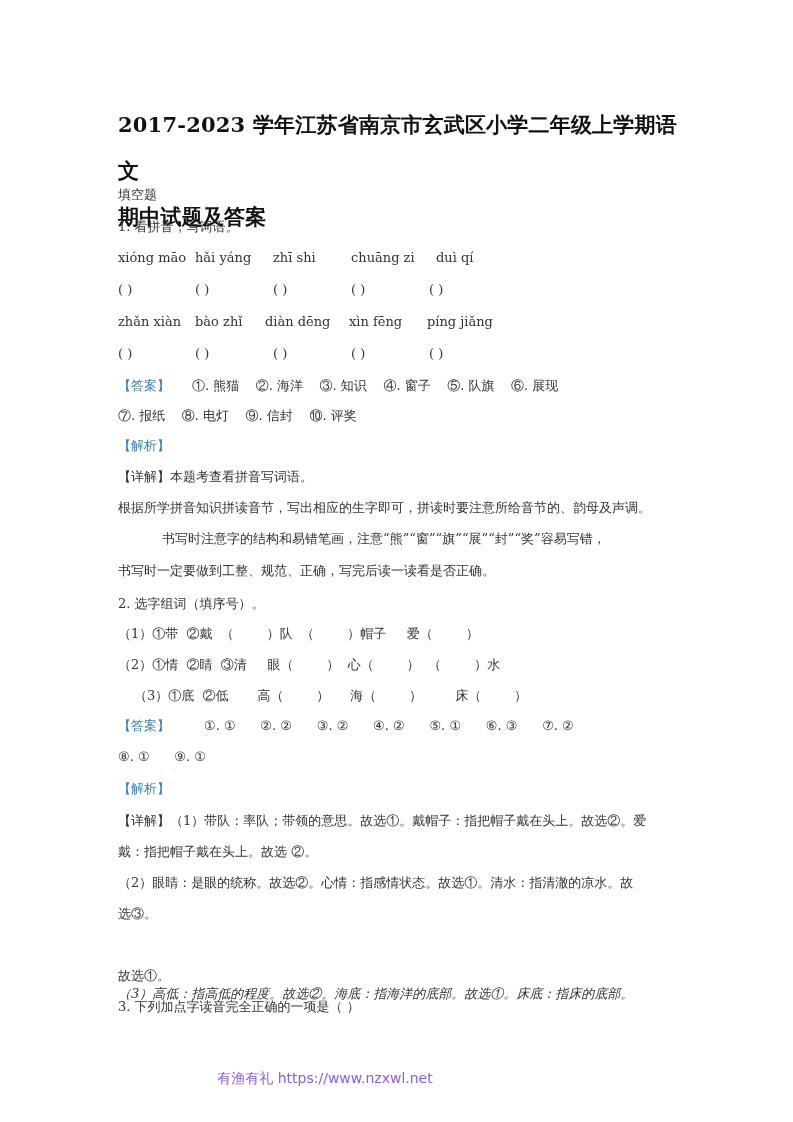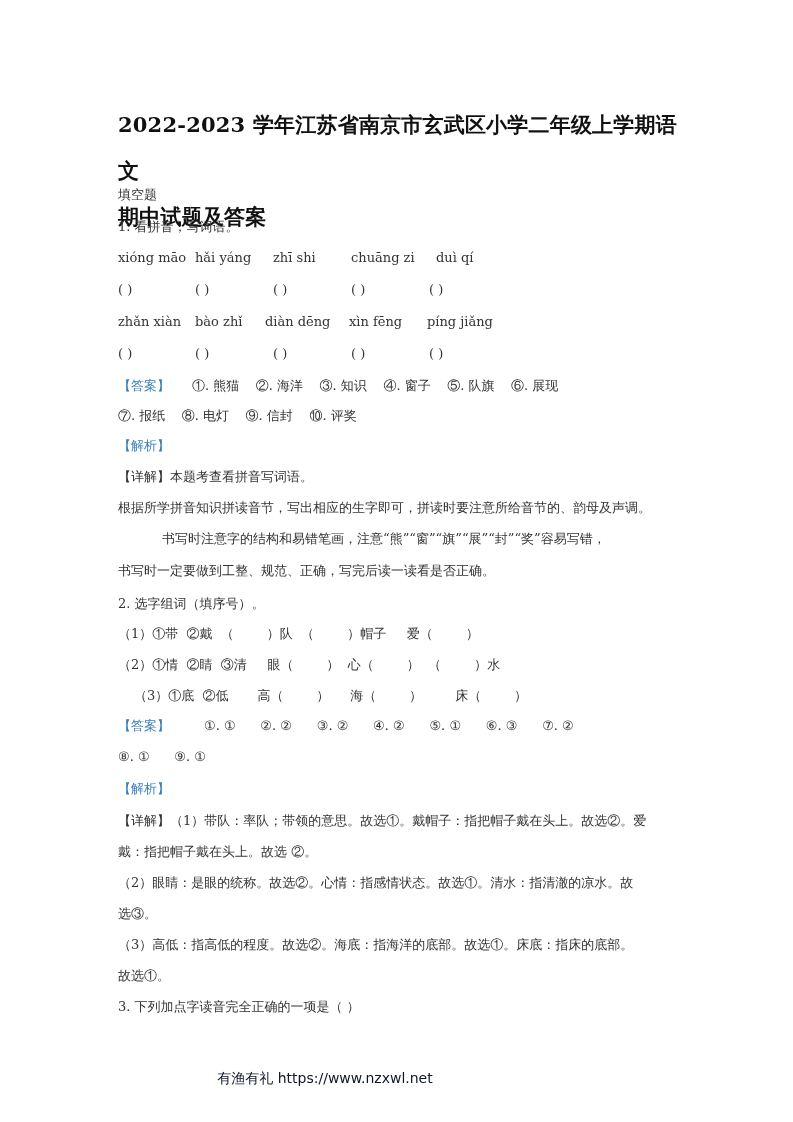--- a/index.html
+++ b/index.html
@@ -5,28 +5,28 @@
     html, body { margin: 0; padding: 0; background: #ffffff; }
     body { width: 793px; height: 1122px; position: relative; overflow: hidden;
       font-family: "DejaVu Serif", "Liberation Serif", serif; color: #222; }
     .title { position: absolute; left: 118px; top: 102px; width: 580px;
       font-family: "DejaVu Serif", serif; font-weight: bold; font-size: 21px;
       line-height: 46px; color: #111; letter-spacing: 0.2px; }
     .line { position: absolute; left: 118px; font-size: 13px; white-space: nowrap; color: #333; }
     .blue { color: #3a7fb8; }
     .pinyin-row span, .paren-row span { display: inline-block; }
     .footer { position: absolute; left: 0; width: 650px; top: 1070px; text-align: center;
-      font-family: "DejaVu Sans", sans-serif; font-size: 14px; color: #0f172a; }
+      font-family: "DejaVu Sans", sans-serif; font-size: 14px; color: #8b5cf6; }
     .sp { display:inline-block; }
   </style>
 </head>
 <body>
 
 <div class="title">
-  <div>2022-2023 学年江苏省南京市玄武区小学二年级上学期语文</div>
+  <div>2017-2023 学年江苏省南京市玄武区小学二年级上学期语文</div>
   <div>期中试题及答案</div>
 </div>
 
 <div class="line" style="top:186px;">填空题</div>
 
 <div class="line" style="top:218px;">1. 看拼音，写词语。</div>
 <div class="line pinyin-row" style="top:250px;">
   <span style="width:77px">xióng māo</span><span style="width:78px">hǎi yáng</span><span style="width:78px">zhī shi</span><span style="width:85px">chuāng zi</span><span>duì qí</span>
 </div>
 <div class="line paren-row" style="top:282px;">
@@ -50,18 +50,18 @@
 <div class="line" style="top:625px; white-space:pre;">（1）①带  ②戴  （        ）队  （        ）帽子     爱（        ）</div>
 <div class="line" style="top:656px; white-space:pre;">（2）①情  ②睛  ③清     眼（        ）  心（        ）  （        ）水</div>
 <div class="line" style="top:687px; white-space:pre;margin-left:16px;">（3）①底  ②低       高（        ）     海（        ）        床（        ）</div>
 <div class="line" style="top:717px; white-space:pre;"><span class="blue">【答案】</span><span class="sp" style="width:34px"></span><span>①. ①      ②. ②      ③. ②      ④. ②      ⑤. ①      ⑥. ③      ⑦. ②</span></div>
 <div class="line" style="top:749px; white-space:pre;">⑧. ①      ⑨. ①</div>
 <div class="line blue" style="top:780px;">【解析】</div>
 <div class="line" style="top:812px;"><span>【详解】</span><span>（1）带队：率队；带领的意思。故选①。戴帽子：指把帽子戴在头上。故选②。爱</span></div>
 <div class="line" style="top:843px;">戴：指把帽子戴在头上。故选 ②。</div>
 <div class="line" style="top:874px;">（2）眼睛：是眼的统称。故选②。心情：指感情状态。故选①。清水：指清澈的凉水。故</div>
 <div class="line" style="top:905px;">选③。</div>
-<div class="line" style="top:936px;">（3）高低：指高低的程度。故选②。海底：指海洋的底部。故选①。床底：指床的底部。</div>
+<div class="line" style="top:985px;font-style:italic;">（3）高低：指高低的程度。故选②。海底：指海洋的底部。故选①。床底：指床的底部。</div>
 <div class="line" style="top:967px;">故选①。</div>
 
 <div class="line" style="top:998px;">3. 下列加点字读音完全正确的一项是（      ）</div>
 
 <div class="footer">有渔有礼 https://www.nzxwl.net</div>
 
 </body></html>

